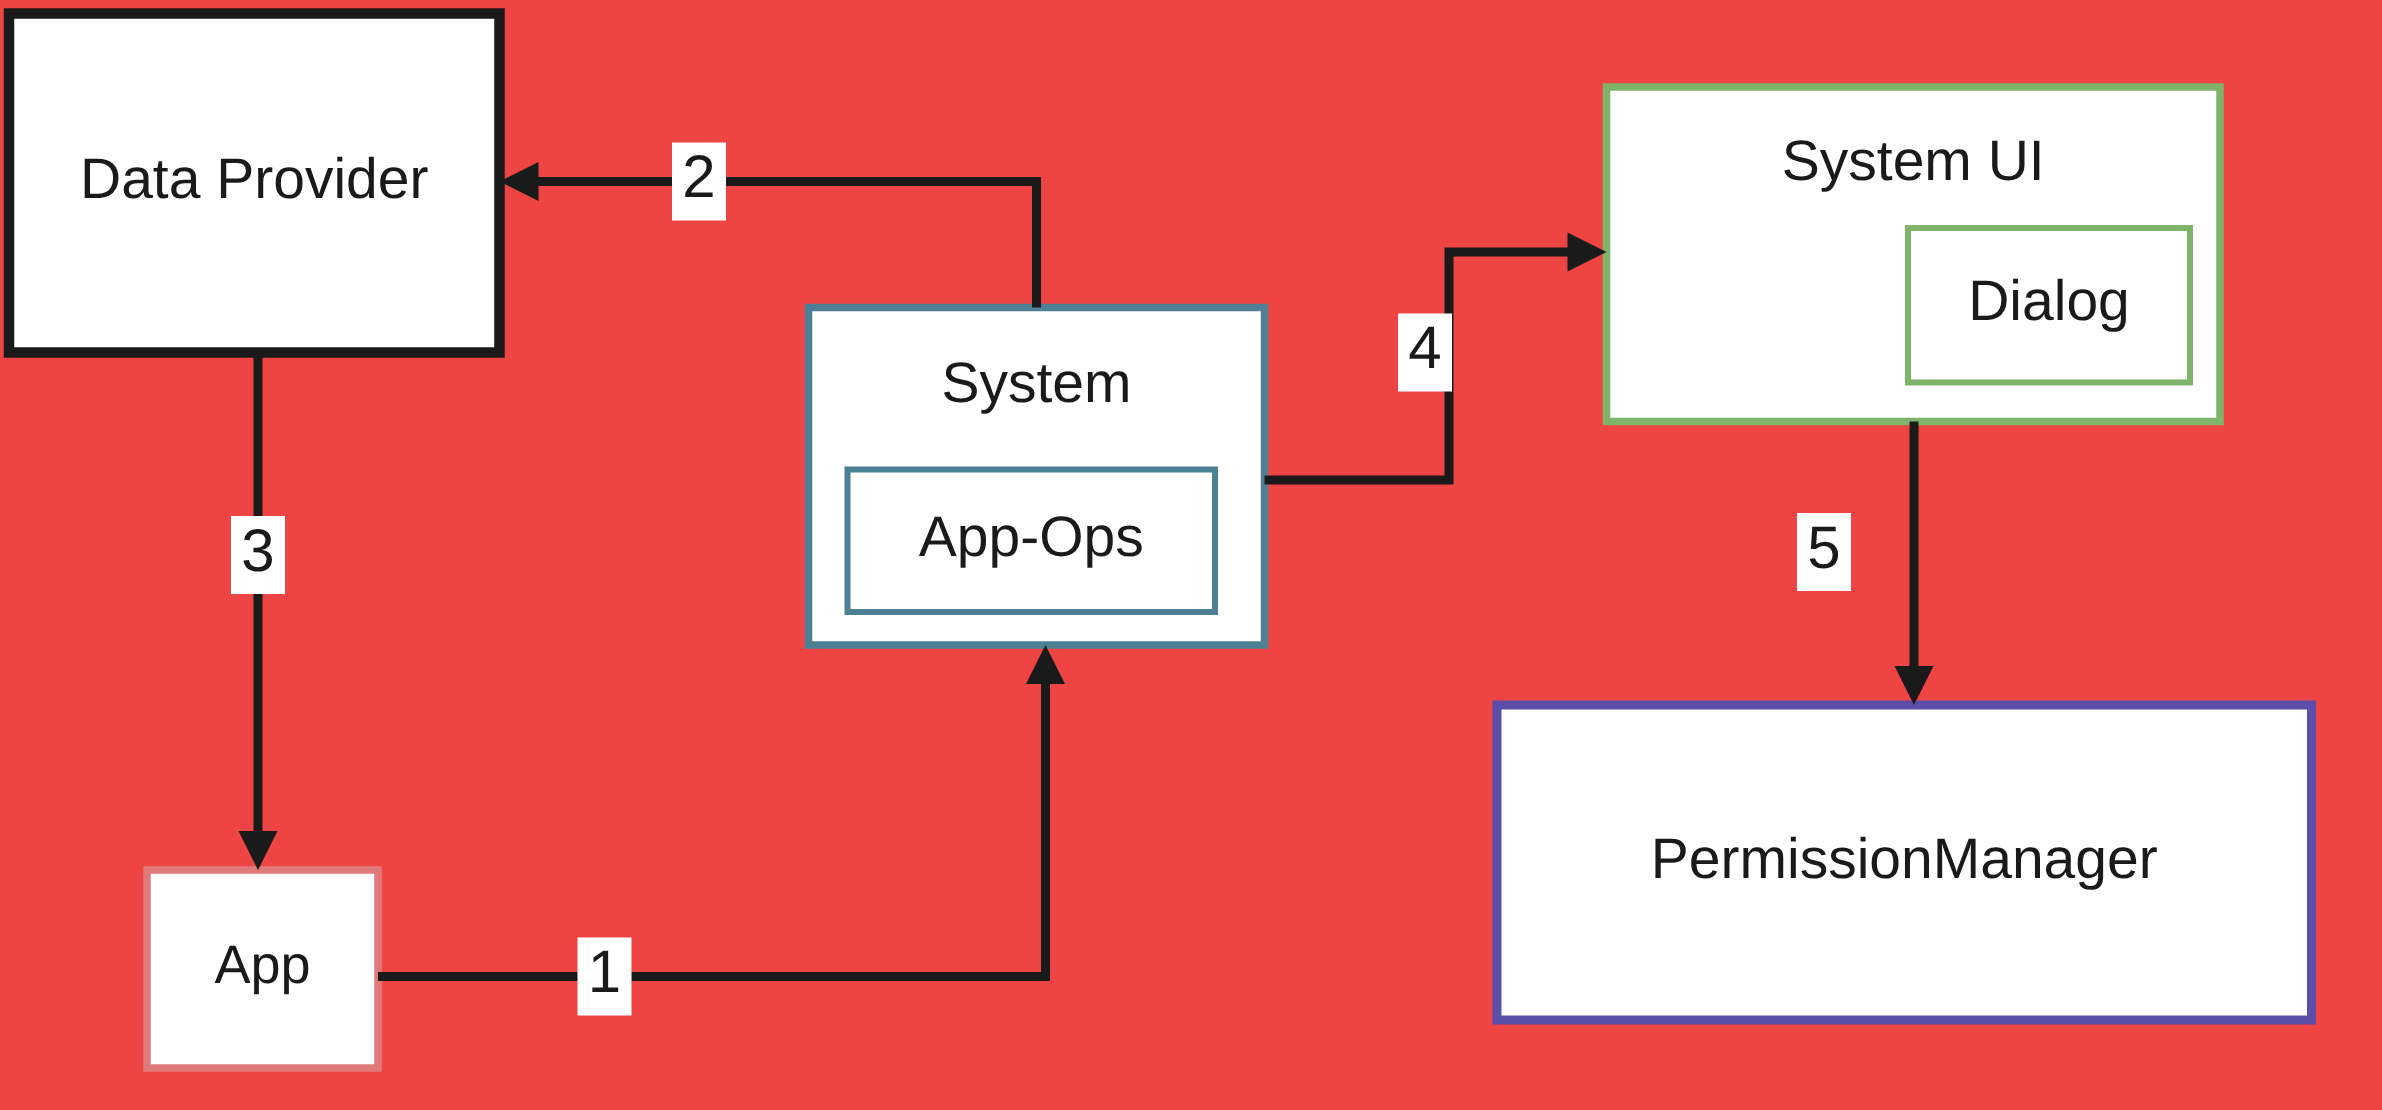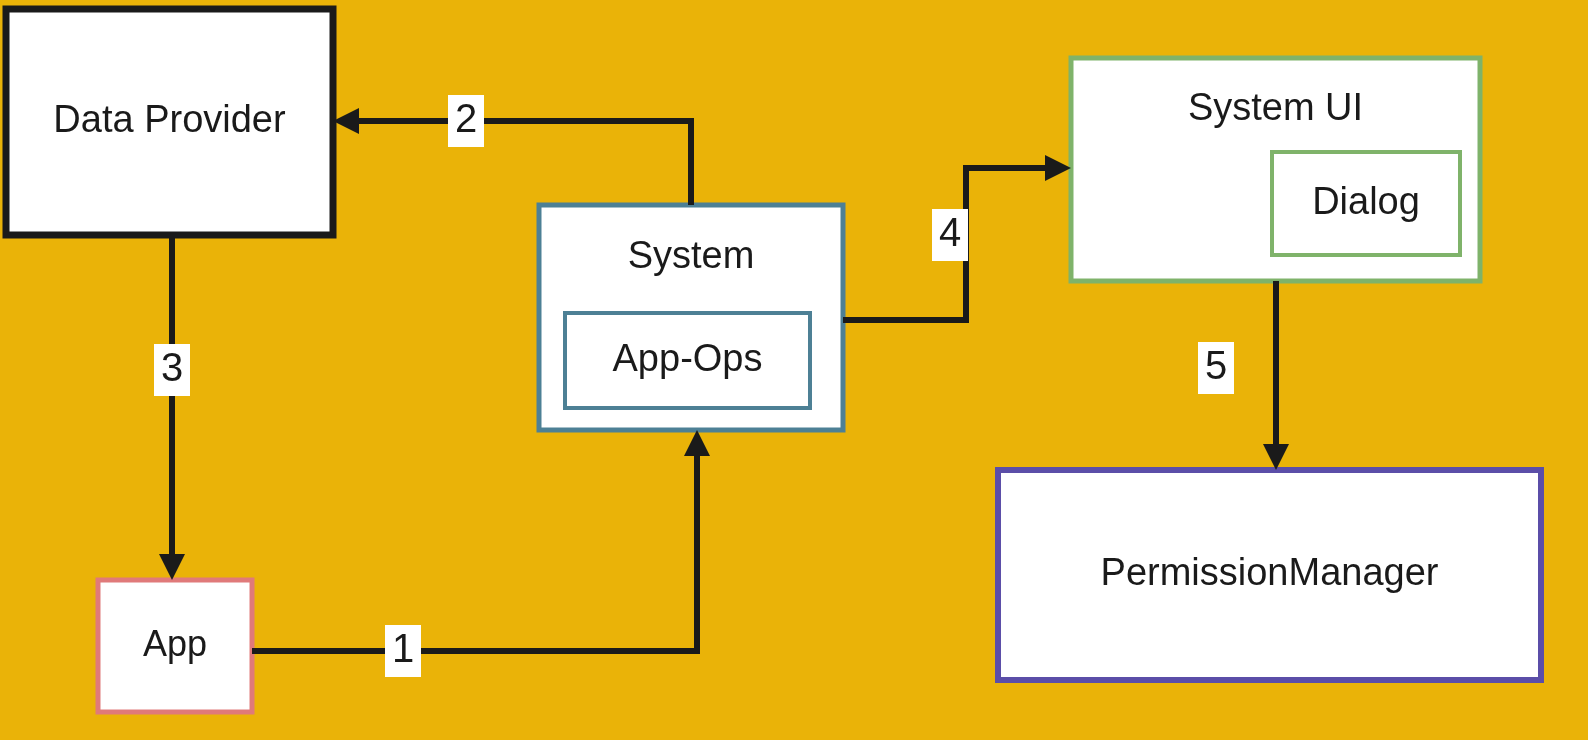--- a/index.html
+++ b/index.html
@@ -10,21 +10,21 @@
   body {
     width: 1588px;
     height: 740px;
     font-family: "Liberation Sans", sans-serif;
     overflow: hidden;
   }
   #diagram-root {
     position: relative;
     width: 1588px;
     height: 740px;
-    background: #eab308;
+    background: #ef4444;
   }
   svg#diagram-svg {
     display: block;
     width: 1588px;
     height: 740px;
   }
   .node-rect {
     fill: #ffffff;
   }
   .node-label {

